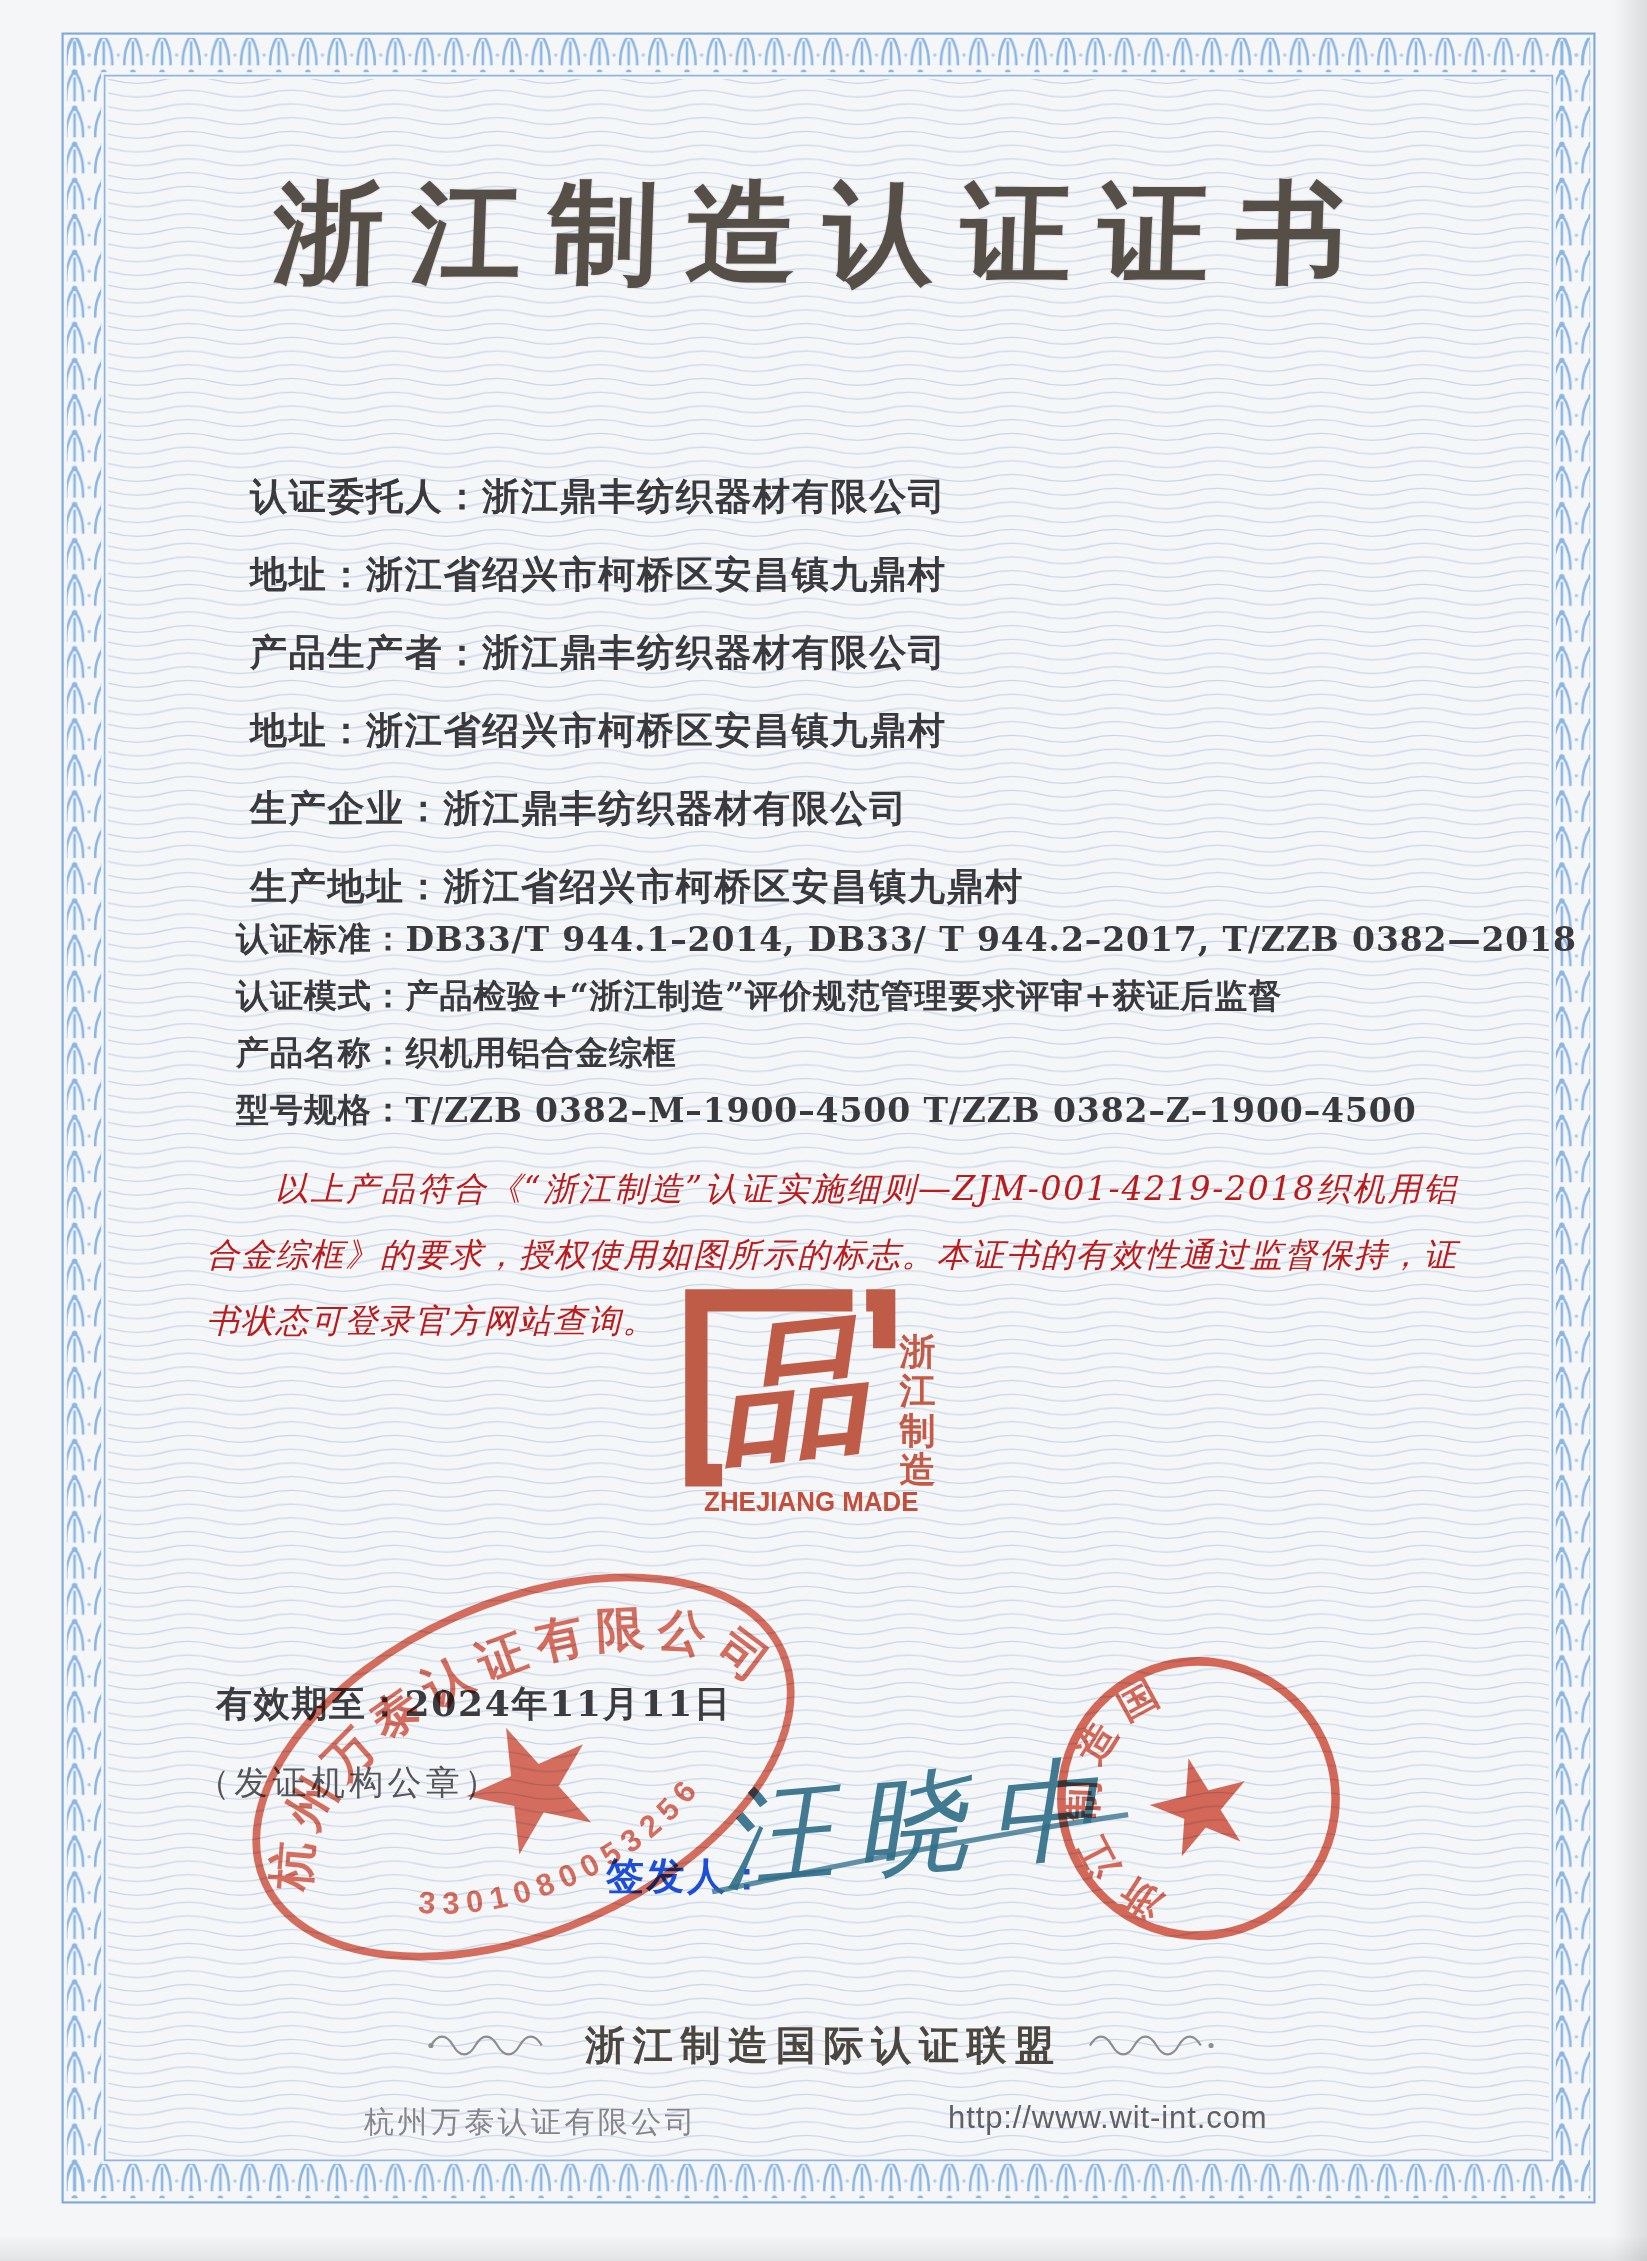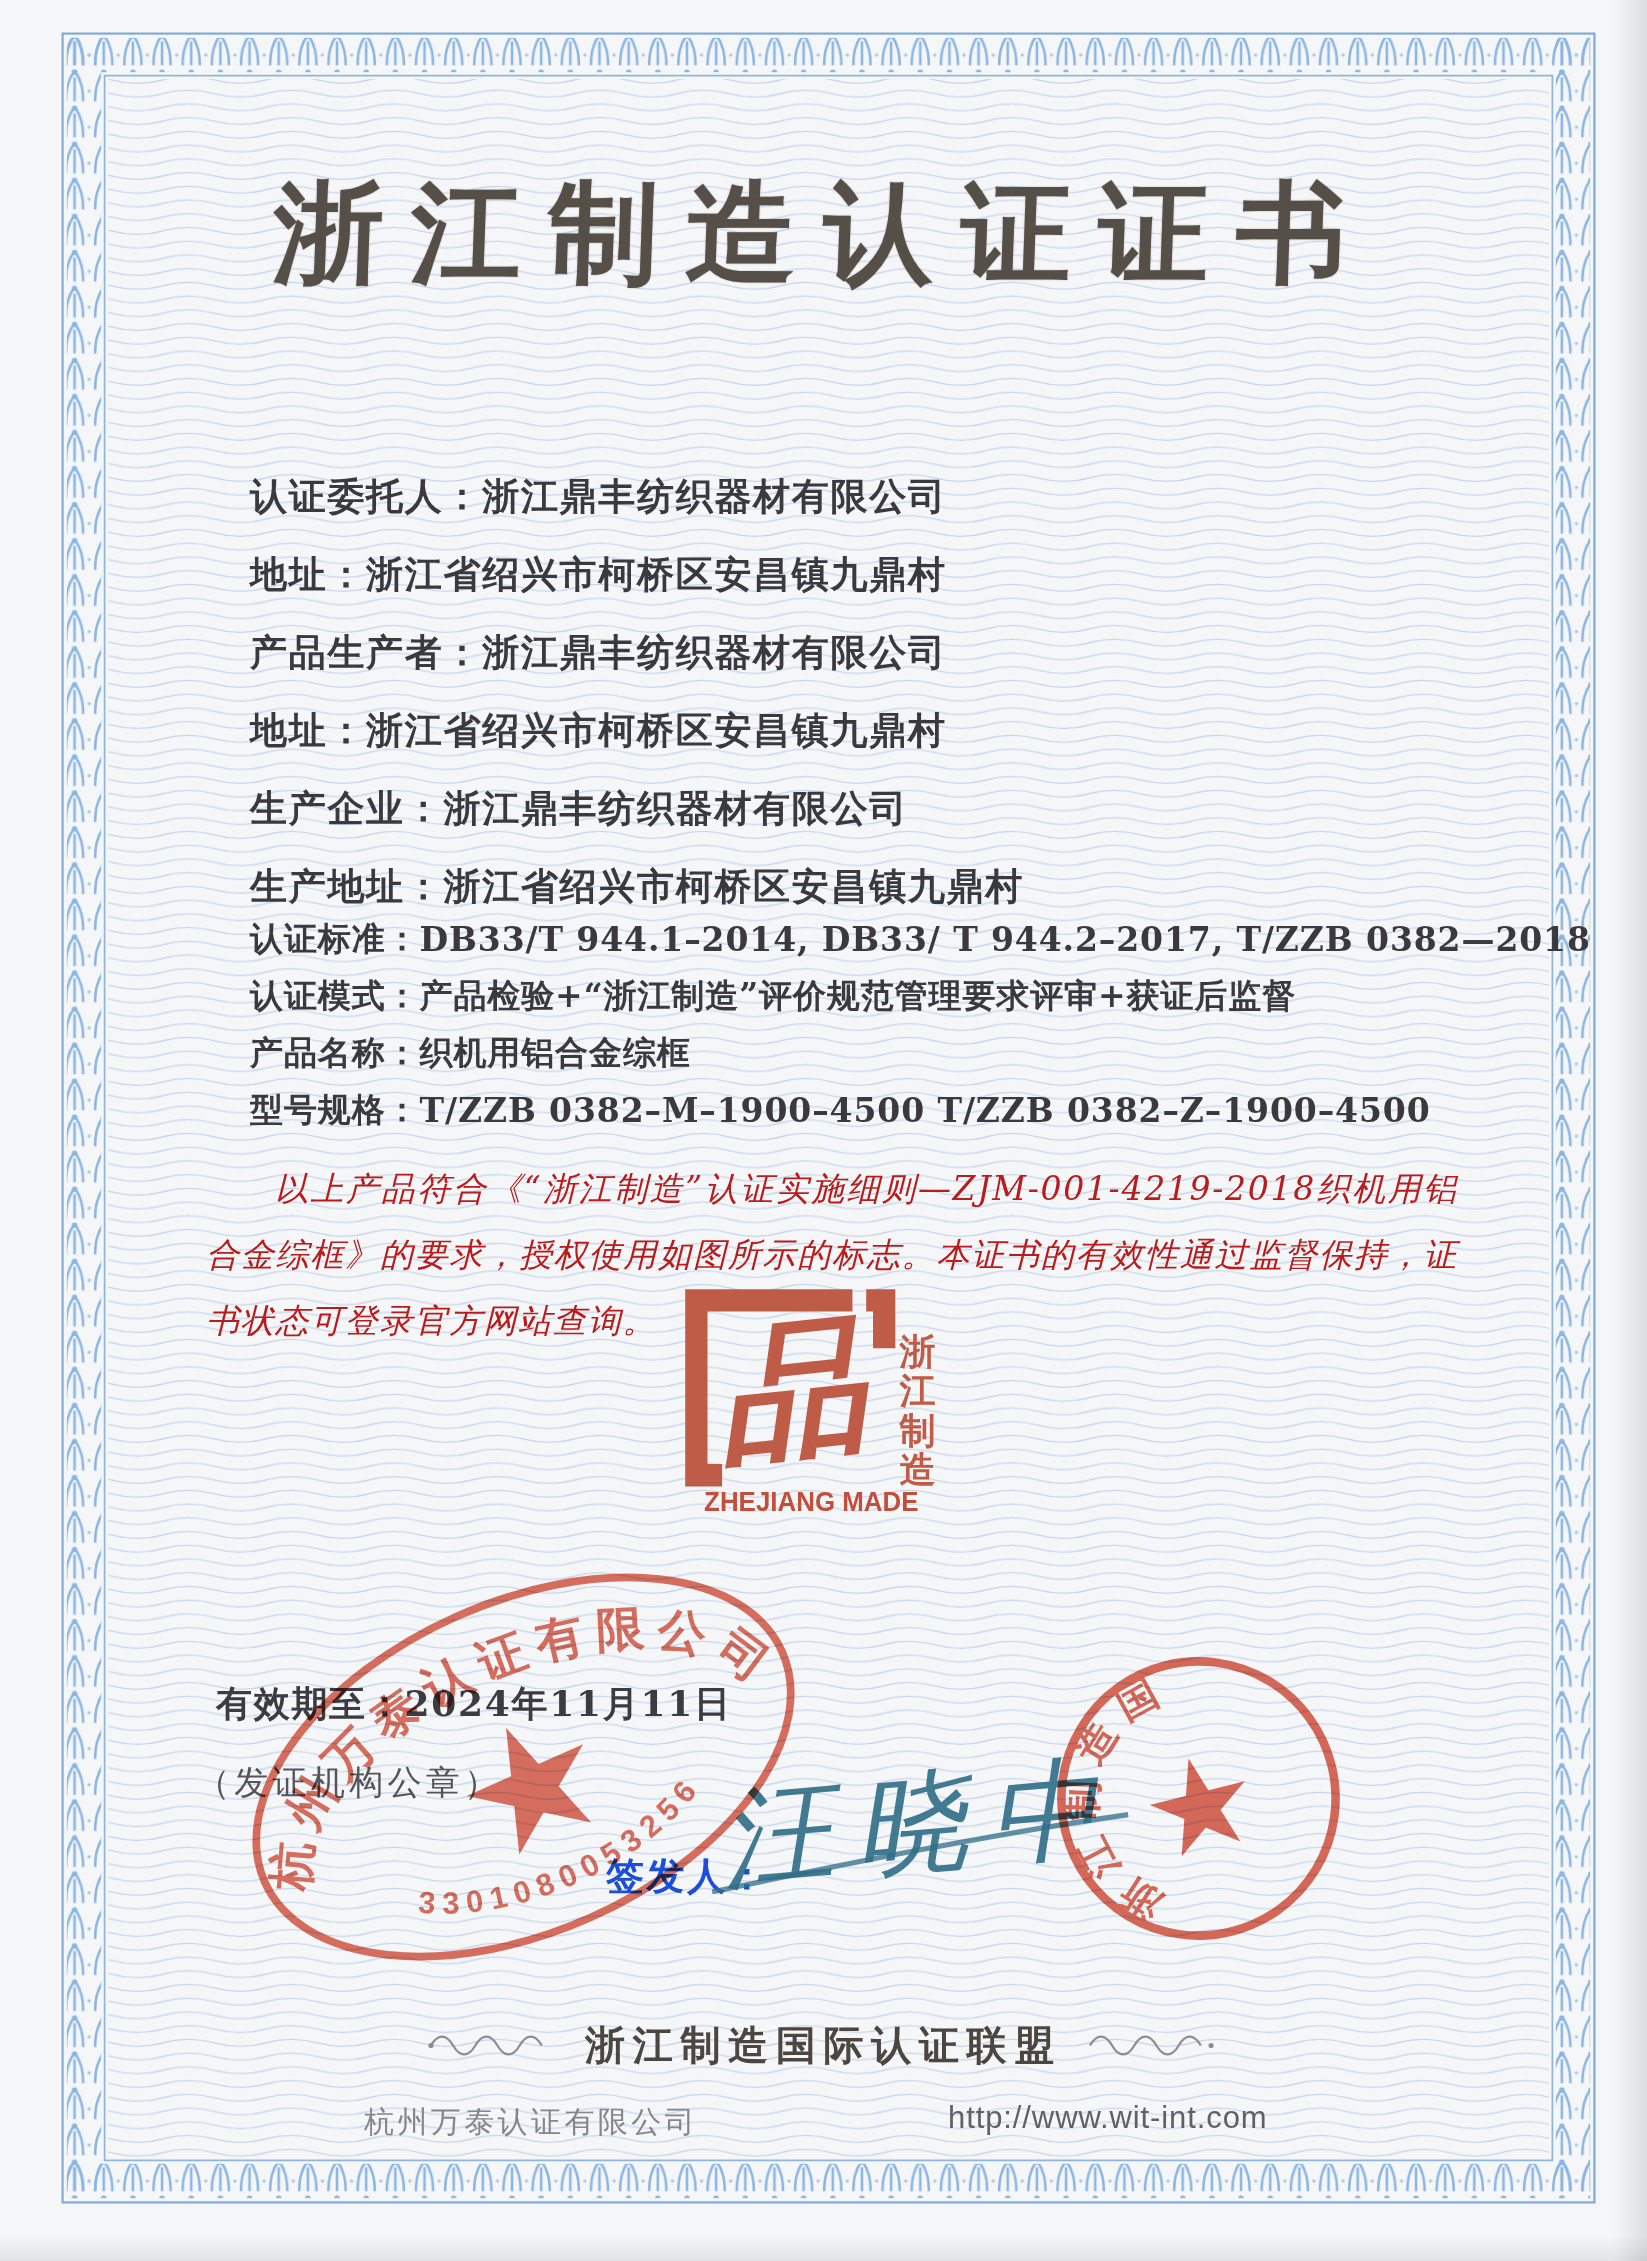--- a/index.html
+++ b/index.html
@@ -28,21 +28,21 @@
     color:#2f2f33;white-space:nowrap;
   }
   .certno-label{font-size:40px;font-weight:700;letter-spacing:3.4px;
     font-family:"DejaVu Sans","Liberation Sans",sans-serif;}
   .certno-value{font-size:43px;letter-spacing:2.6px;color:#37373b;
     font-family:"Liberation Sans","DejaVu Sans",sans-serif;}
 
   .info-block{position:absolute;left:250px;top:458px;}
   .info-line{height:78px;display:flex;align-items:center;
     font-size:37px;font-weight:600;color:#3a3a3e;letter-spacing:1.7px;white-space:nowrap;}
-  .spec-block{position:absolute;left:250px;top:911px;}
+  .spec-block{position:absolute;left:236px;top:911px;}
   .spec-line{height:57px;display:flex;align-items:center;
     font-size:33px;font-weight:600;color:#3a3a3e;letter-spacing:0.9px;white-space:nowrap;}
 
   .statement{
     position:absolute;left:206px;top:1156px;width:1252px;
     font-size:33px;line-height:66px;color:#b91c1c;
     font-style:italic;text-align:justify;text-indent:69px;letter-spacing:1.7px;
   }
 
   .logo-svg{position:absolute;left:674px;top:1278px;width:266px;height:253px;}

